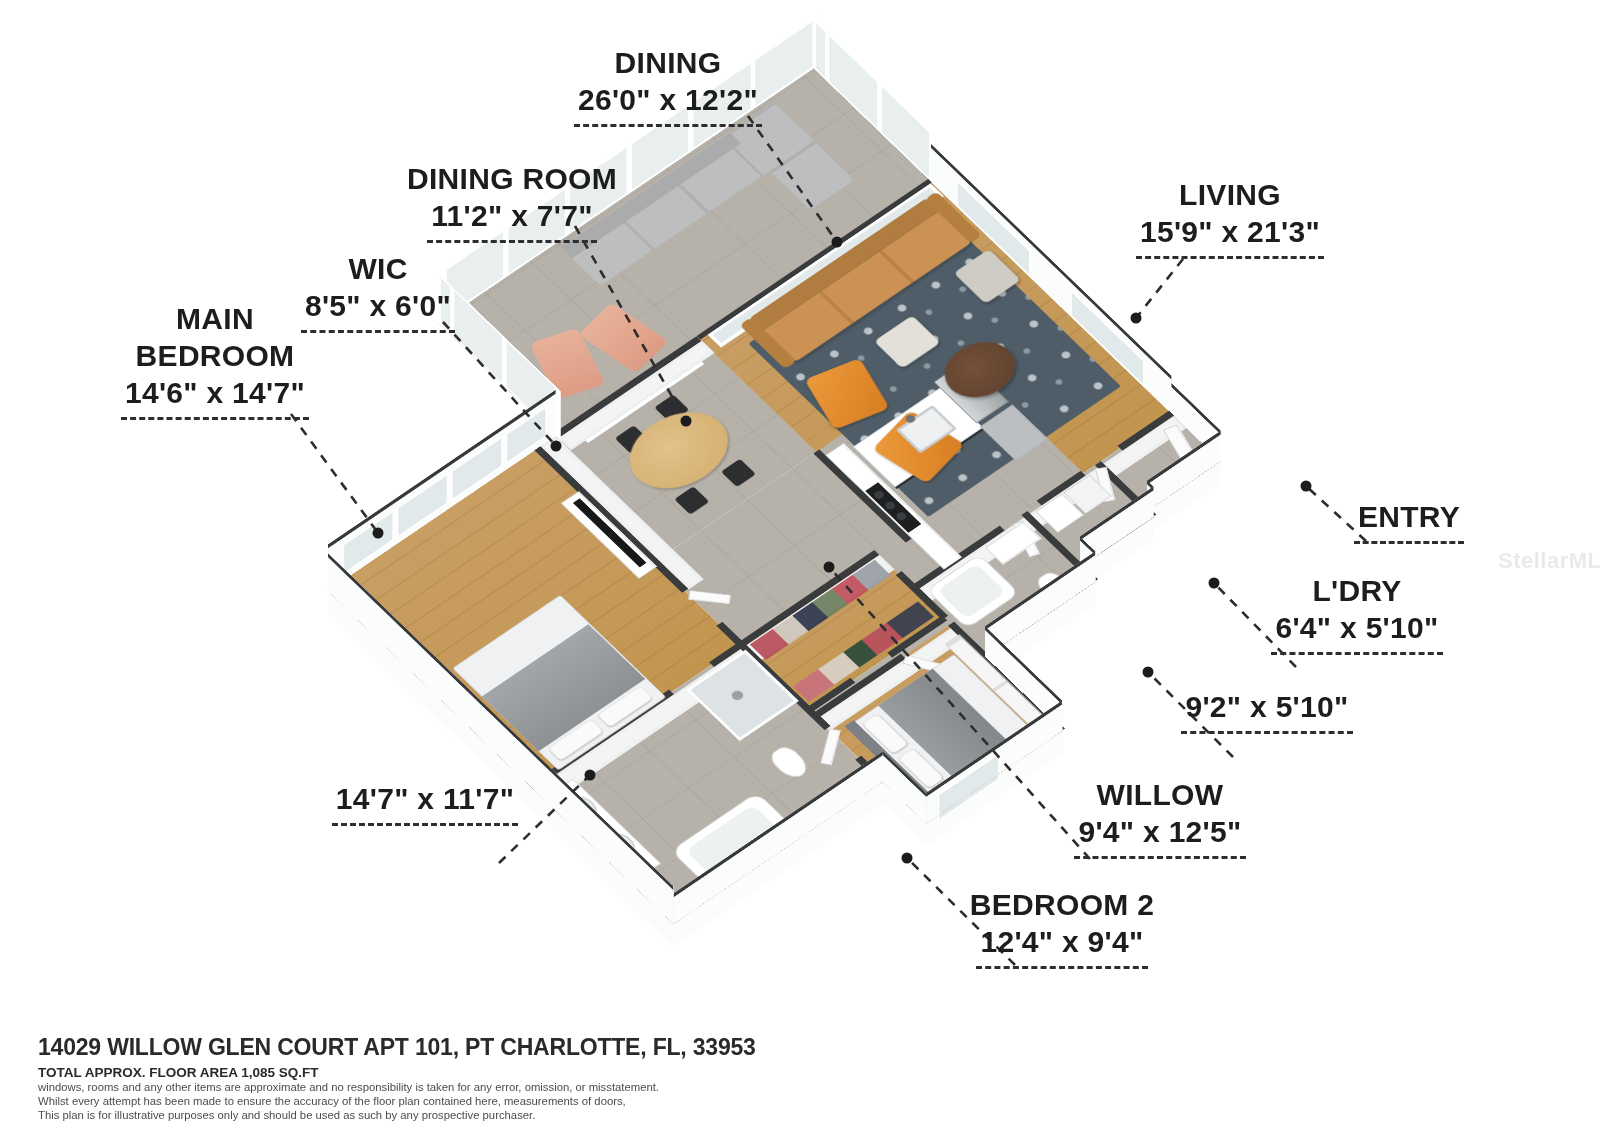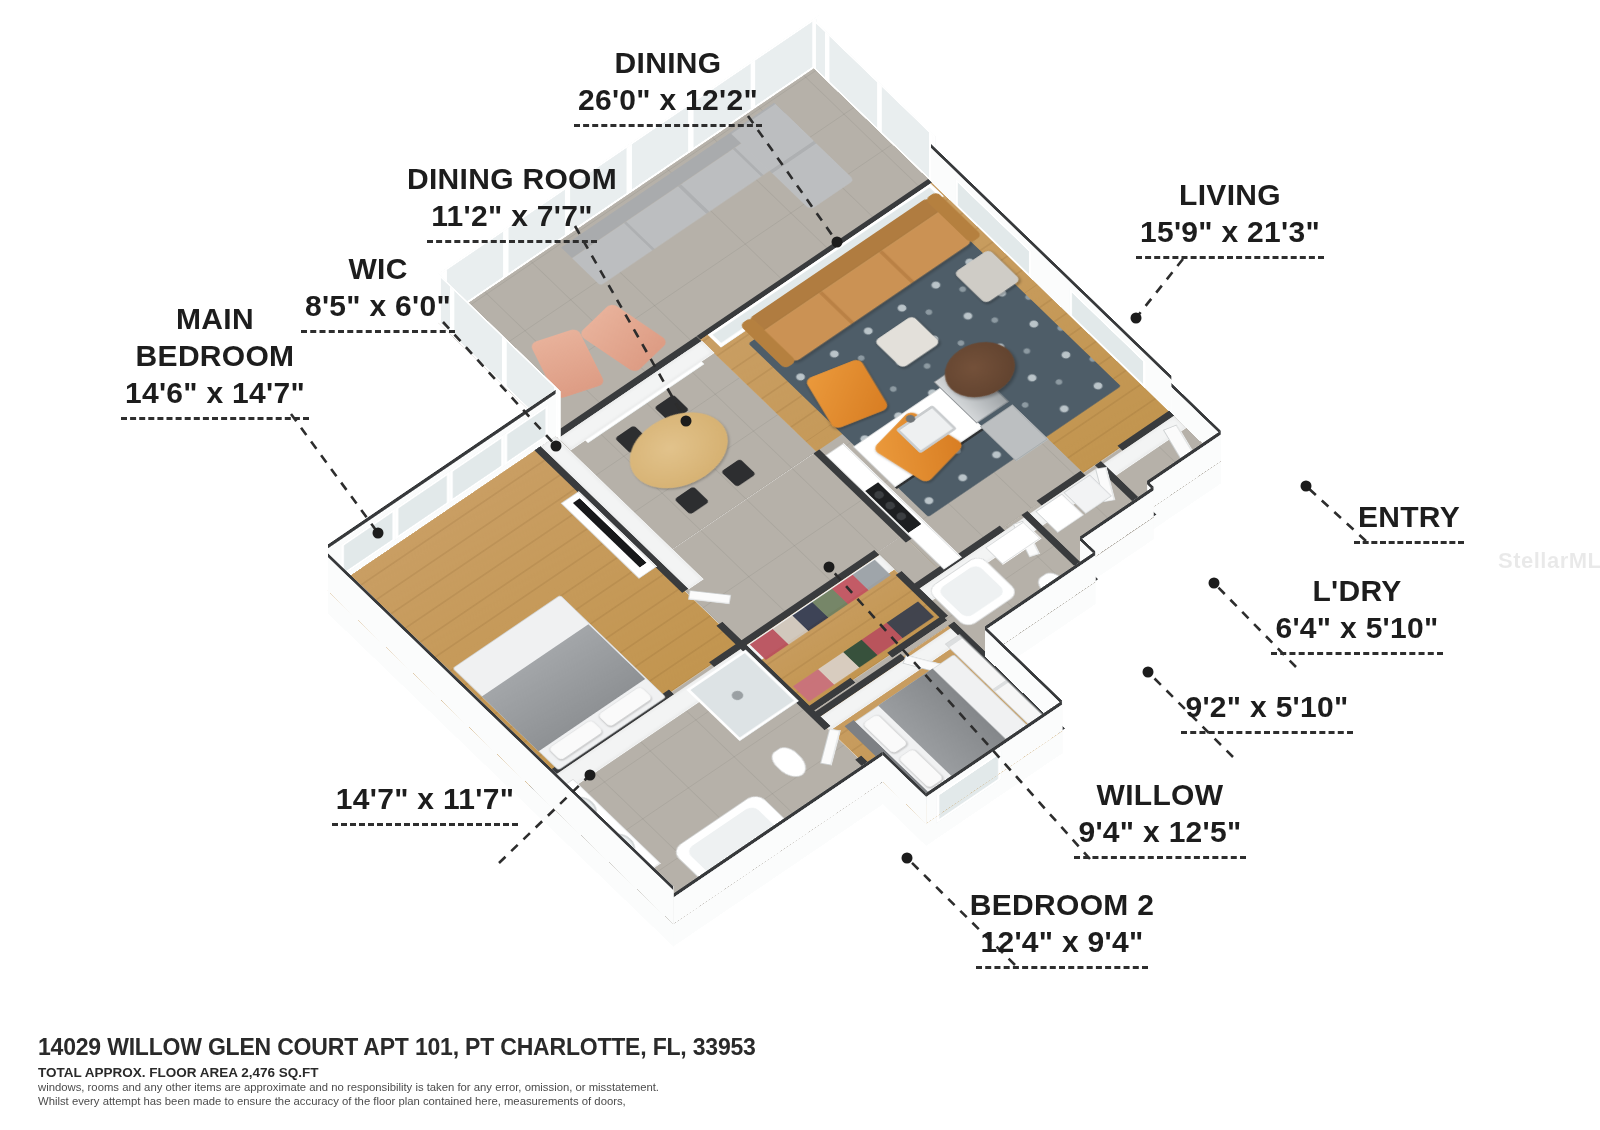--- a/index.html
+++ b/index.html
@@ -282,16 +282,17 @@
   <div><span class="underl">12'4" x 9'4"</span></div>
 </div>
 <div class="rlabel" style="left:285px;top:780px;width:280px;">
   <div><span class="underl">14'7" x 11'7"</span></div>
 </div>
 
 <div id="watermark">StellarMLS</div>
 
 <div id="footer">
   <div class="addr">14029 WILLOW GLEN COURT APT 101, PT CHARLOTTE, FL, 33953</div>
-  <div class="area">TOTAL APPROX. FLOOR AREA 2,476 SQ.FT</div>
+  <div class="area">TOTAL APPROX. FLOOR AREA 1,085 SQ.FT</div>
   <div class="disc">windows, rooms and any other items are approximate and no responsibility is taken for any error, omission, or misstatement.</div>
   <div class="disc">Whilst every attempt has been made to ensure the accuracy of the floor plan contained here, measurements of doors,</div>
+  <div class="disc">This plan is for illustrative purposes only and should be used as such by any prospective purchaser.</div>
 </div>
 
 </body></html>

